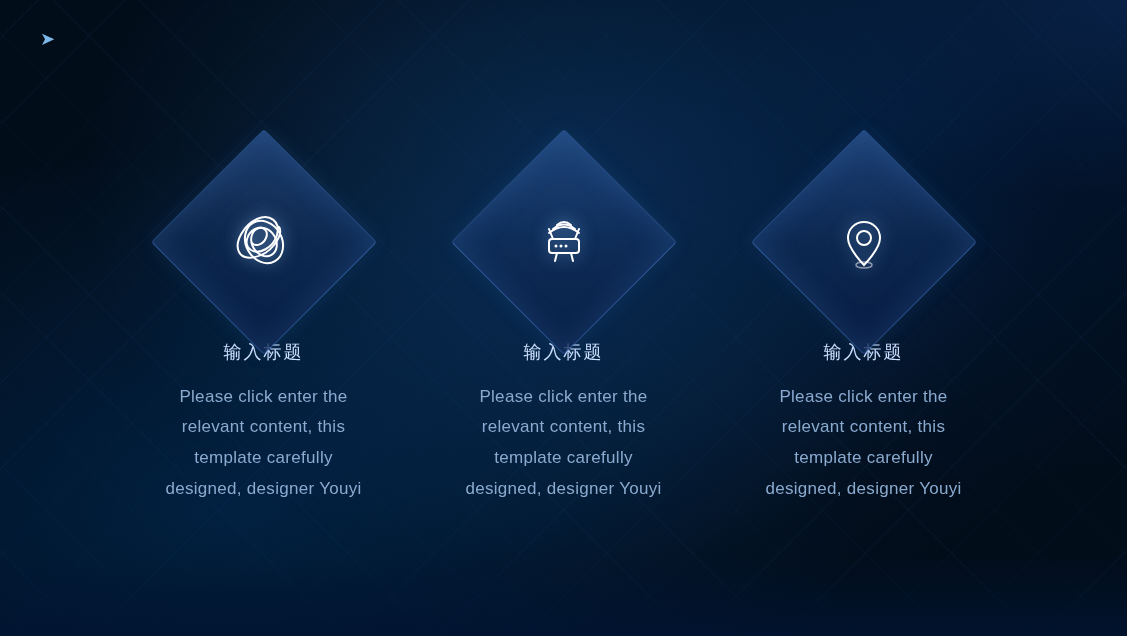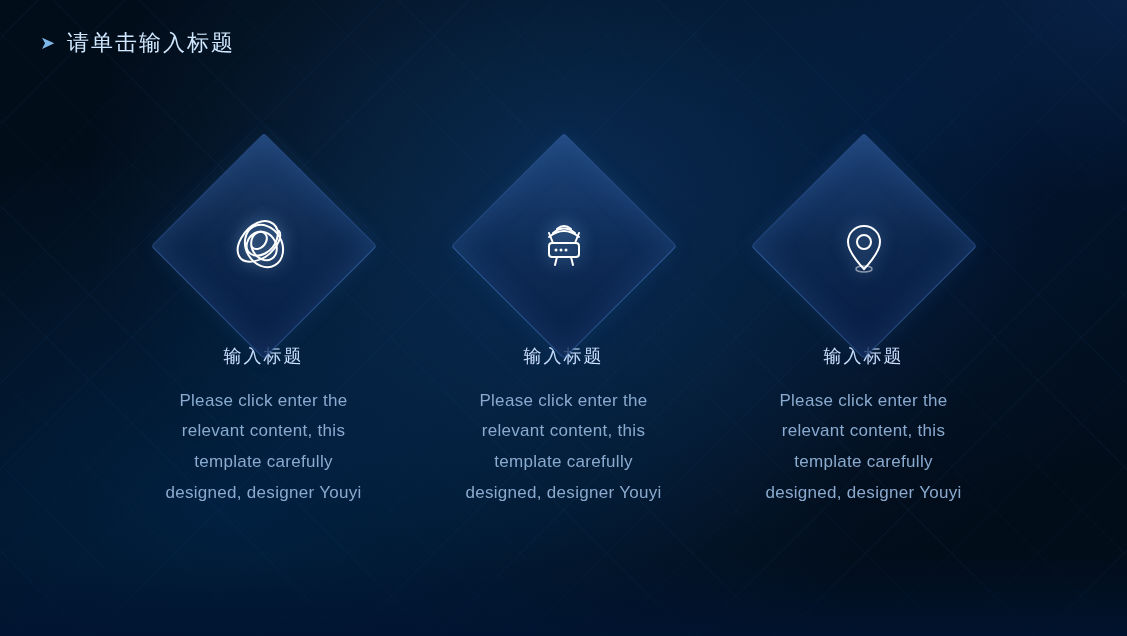--- a/index.html
+++ b/index.html
@@ -170,21 +170,20 @@
 </head>
 <body>
 
 <div class="bg">
   <div class="top-glow"></div>
 </div>
 
 <div class="content">
   <div class="header">
     <span class="header-arrow">➤</span>
-    <span class="header-title">请单击输入标题</span>
   </div>
 
   <div class="cards-container">
 
     <div class="card">
       <div class="diamond-wrapper">
         <div class="diamond"></div>
         <div class="icon-container">
           <svg class="icon-svg" viewBox="0 0 70 70" fill="none" xmlns="http://www.w3.org/2000/svg">
             <path d="M50 20C50 20 55 25 45 38C35 51 15 55 10 45C5 35 15 18 28 12C41 6 52 15 48 28C44 41 30 48 22 43C14 38 18 26 26 22C34 18 40 24 37 31C34 38 26 40 23 36" stroke="white" stroke-width="2" stroke-linecap="round" fill="none"></path>

